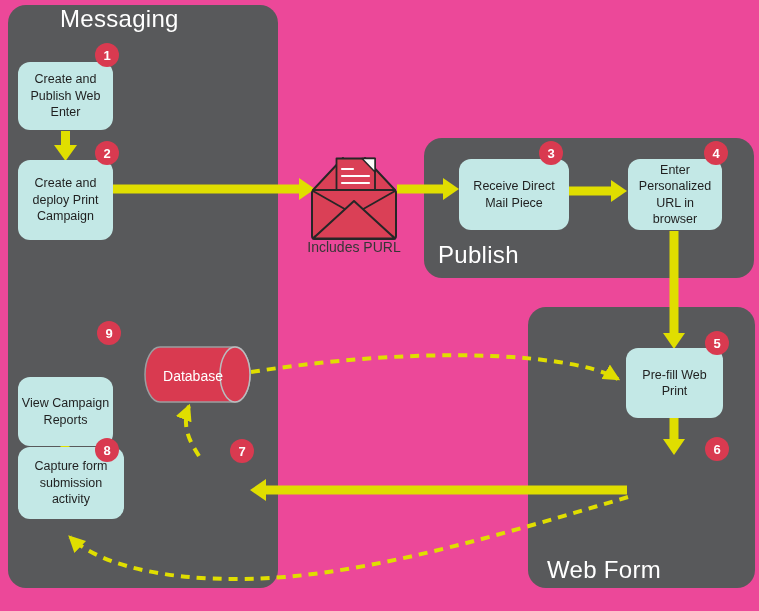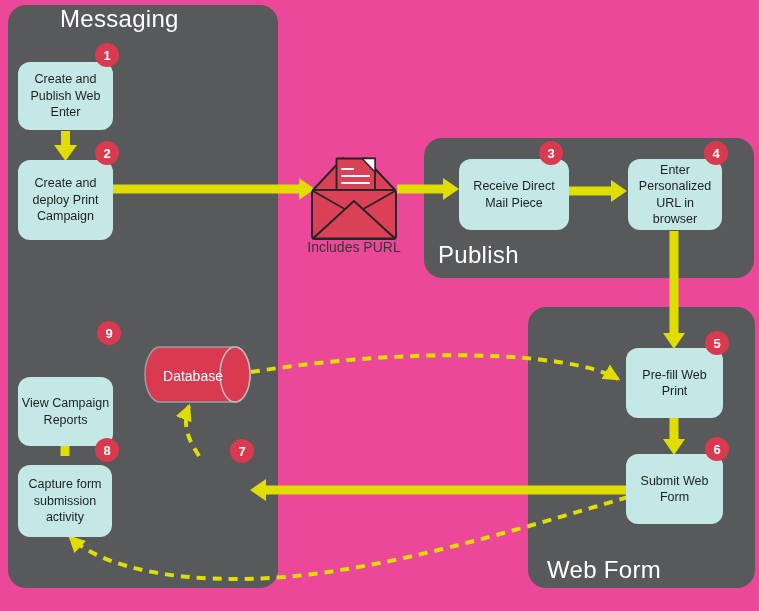--- a/index.html
+++ b/index.html
@@ -101,22 +101,21 @@
       <path d="M160,347 L235,347 A15,27.5 0 0 1 235,402 L160,402 A15,27.5 0 0 1 160,347 Z" fill="#d93a50" stroke="#9b9ea0" stroke-width="1.5"></path>
       <ellipse cx="235" cy="374.5" rx="15" ry="27.5" fill="#d93a50" stroke="#b9bcbe" stroke-width="1.5"></ellipse>
     </g>
   </svg>
 
   <div class="step" style="left:18px;  top:62px;  width:95px; height:68px;">Create and Publish Web Enter</div>
   <div class="step" style="left:18px;  top:160px; width:95px; height:80px;">Create and deploy Print Campaign</div>
   <div class="step" style="left:459px; top:159px; width:110px; height:71px;">Receive Direct Mail Piece</div>
   <div class="step" style="left:628px; top:159px; width:94px; height:71px; padding:6px;">Enter Personalized URL in browser</div>
   <div class="step" style="left:626px; top:348px; width:97px; height:70px;">Pre-fill Web Print</div>
-  <div class="step" style="left:626px; top:454px; width:97px; height:70px;">Submit Web Form</div>
-  <div class="step" style="left:18px;  top:465px; width:94px; height:72px;">Capture form submission activity</div>
+  <div class="step" style="left:18px;  top:447px; width:106px; height:72px;">Capture form submission activity</div>
   <div class="step" style="left:18px;  top:337px; width:95px; height:69px;margin-top:40px;">View Campaign Reports</div>
 
   <div class="badge" style="left:95px;  top:43px;">1</div>
   <div class="badge" style="left:95px;  top:141px;">2</div>
   <div class="badge" style="left:539px; top:141px;">3</div>
   <div class="badge" style="left:704px; top:141px;">4</div>
   <div class="badge" style="left:705px; top:331px;">5</div>
   <div class="badge" style="left:705px; top:437px;">6</div>
   <div class="badge" style="left:230px; top:439px;">7</div>
   <div class="badge" style="left:95px;  top:438px;">8</div>

